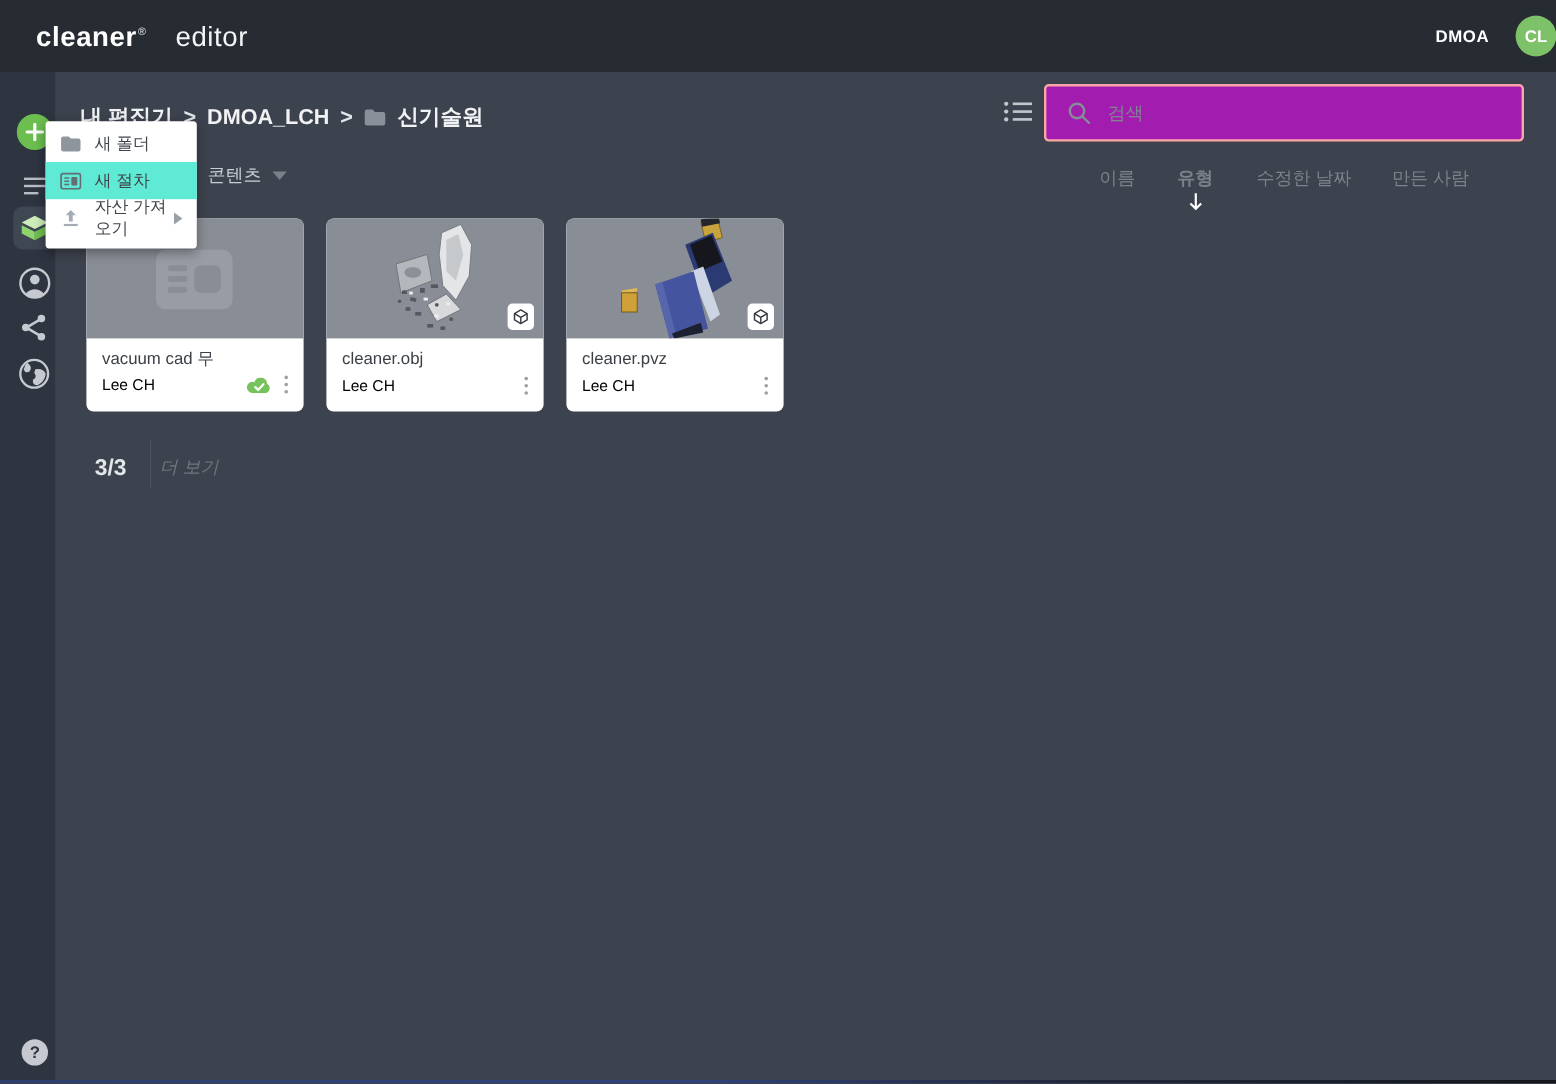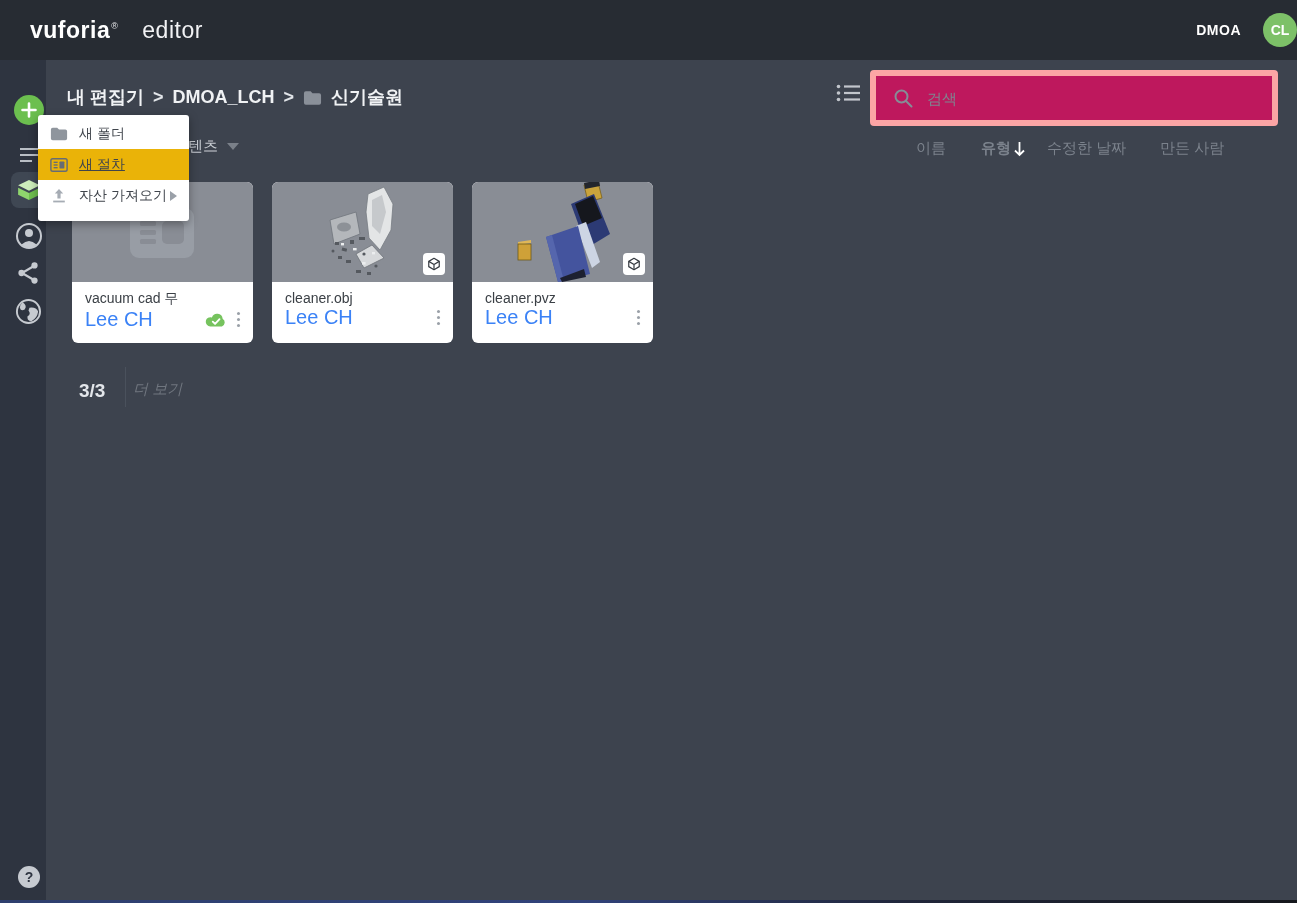--- a/index.html
+++ b/index.html
@@ -25,70 +25,70 @@
   .help-btn{position:absolute;left:18px;top:806px;width:22px;height:22px;border-radius:50%;background:#c6cad0;color:#2e3440;font-size:14px;font-weight:700;display:flex;align-items:center;justify-content:center;}
 
   
   .main{position:absolute;left:46px;top:60px;width:1251px;height:843px;}
   .breadcrumb{position:absolute;left:21px;top:25px;display:flex;align-items:center;gap:9px;color:#f0f2f4;font-size:18px;font-weight:700;}
   .breadcrumb .sep{color:#e3e6ea;}
   .crumb-folder{width:19px;height:16px;color:#8a9099;display:inline-block;position:relative;top:1px;}
   .filter{position:absolute;left:127px;top:77px;display:flex;align-items:center;gap:9px;color:#c8ccd2;font-size:15px;}
   .caret-down{width:0;height:0;border-left:6px solid transparent;border-right:6px solid transparent;border-top:7px solid #7a8089;}
   .listview{position:absolute;left:790px;top:23px;width:24px;height:20px;color:#c2c6cc;}
-  .searchbox{position:absolute;left:824px;top:10px;width:396px;height:44px;background:#be185d;border:6px solid #fca5a5;border-radius:4px;display:flex;align-items:center;}
+  .searchbox{position:absolute;left:824px;top:10px;width:396px;height:44px;background:#a21caf;border:2px solid #fca5a5;border-radius:4px;display:flex;align-items:center;}
   .searchbox .mag{width:20px;height:20px;color:#868d96;margin:0 12px 0 17px;flex:none;}
   .searchbox input{flex:1;background:transparent;border:none;outline:none;color:#d5d9de;font-size:15px;font-family:"Liberation Sans",sans-serif;}
   .searchbox input::placeholder{color:#7f8690;opacity:1;}
   .sortrow{position:absolute;top:79px;left:0;width:100%;height:20px;font-size:15px;}
   .sortrow span.opt{position:absolute;color:#7b828c;white-space:nowrap;}
-  .sortrow .active{color:#fff;font-weight:700;display:flex;align-items:center;gap:2px;}
+  .sortrow .active{color:#fff;font-weight:700;display:flex;align-items:center;gap:2px;flex-direction:column;}
   .sort-arrow{width:13px;height:16px;color:#fff;}
 
   
   .cards{position:absolute;left:26px;top:122px;display:flex;gap:19px;}
   .card{width:181px;height:161px;border-radius:6px;background:#fff;overflow:hidden;display:flex;flex-direction:column;}
   .thumb{height:100px;background:#898d95;position:relative;flex:none;}
   .thumb svg.scene{position:absolute;left:0;top:0;}
   .ph-icon{position:absolute;left:58px;top:26px;}
   .cube-badge{position:absolute;right:8px;bottom:7px;width:22px;height:22px;background:#fff;border-radius:4px;display:flex;align-items:center;justify-content:center;}
   .cube-badge svg{width:14px;height:14px;color:#383d44;}
   .cardinfo{flex:1;padding:8px 13px 14px;display:flex;flex-direction:column;justify-content:space-between;}
   .cardtitle{color:#3b4046;font-size:14px;}
   .cardfoot{display:flex;align-items:center;}
-  .owner{color:#3b82f6;font-size:20px;flex:1;}
+  .owner{color:#000000;font-size:13px;flex:1;}
   .cloud{width:24px;height:17px;margin-right:8px;}
   .dots{width:4px;display:flex;flex-direction:column;gap:3px;align-items:center;}
   .dots i{width:3px;height:3px;border-radius:50%;background:#9aa0a8;display:block;}
 
   
   .pagecount{position:absolute;left:33px;top:320px;color:#e3e6ea;font-size:19px;font-weight:700;}
   .pagediv{position:absolute;left:79px;top:307px;width:1px;height:40px;background:#4a515c;}
   .morebtn{position:absolute;left:87px;top:320px;color:#70767f;font-size:15px;font-style:italic;}
 
   
-  .ctxmenu{position:absolute;left:38px;top:115px;width:151px;background:#fff;border-radius:3px;box-shadow:0 3px 10px rgba(0,0,0,.35);z-index:60;padding:3px 0 10px;}
+  .ctxmenu{position:absolute;left:38px;top:101px;width:126px;background:#fff;border-radius:3px;box-shadow:0 3px 10px rgba(0,0,0,.35);z-index:60;padding:3px 0 10px;}
   .ctxitem{height:31px;display:flex;align-items:center;padding:0 12px;gap:11px;font-size:14px;color:#40454c;position:relative;}
-  .ctxitem.hover{background:#eab308;text-decoration:underline;}
+  .ctxitem.hover{background:#5eead4;}
   .ctxitem .mi{width:18px;height:16px;flex:none;}
   .mi-folder{color:#8f959d;}
   .mi-proc{color:#666c74;}
   .mi-upload{color:#a6acb4;}
   .caret-right{position:absolute;right:12px;width:0;height:0;border-top:5px solid transparent;border-bottom:5px solid transparent;border-left:7px solid #9aa0a8;}
 
   .bottomstrip{position:absolute;left:0;bottom:0;width:1297px;height:3px;background:linear-gradient(90deg,#2e3f6e 0%,#31427a 45%,#20263a 70%,#15171c 100%);z-index:30;}
 </style>
 </head>
 <body>
 
 <div class="stage">
 
   <div class="topbar">
     <div class="logo">
-      <span class="primary">vuforia</span>
+      <span class="primary">cleaner</span>
       <span class="reg">®</span>
       <span class="secondary">editor</span>
     </div>
     <div class="topbar-right">
       <span class="org">DMOA</span>
       <div class="avatar">CL</div>
     </div>
   </div>
 
   <div class="sidebar">

